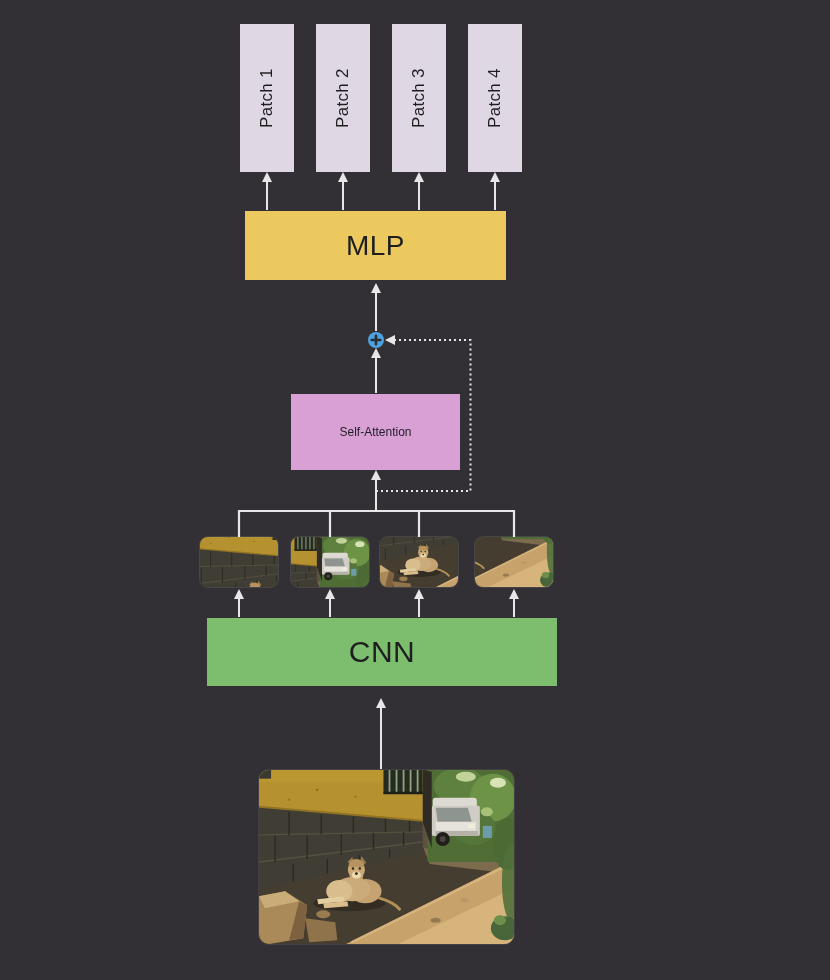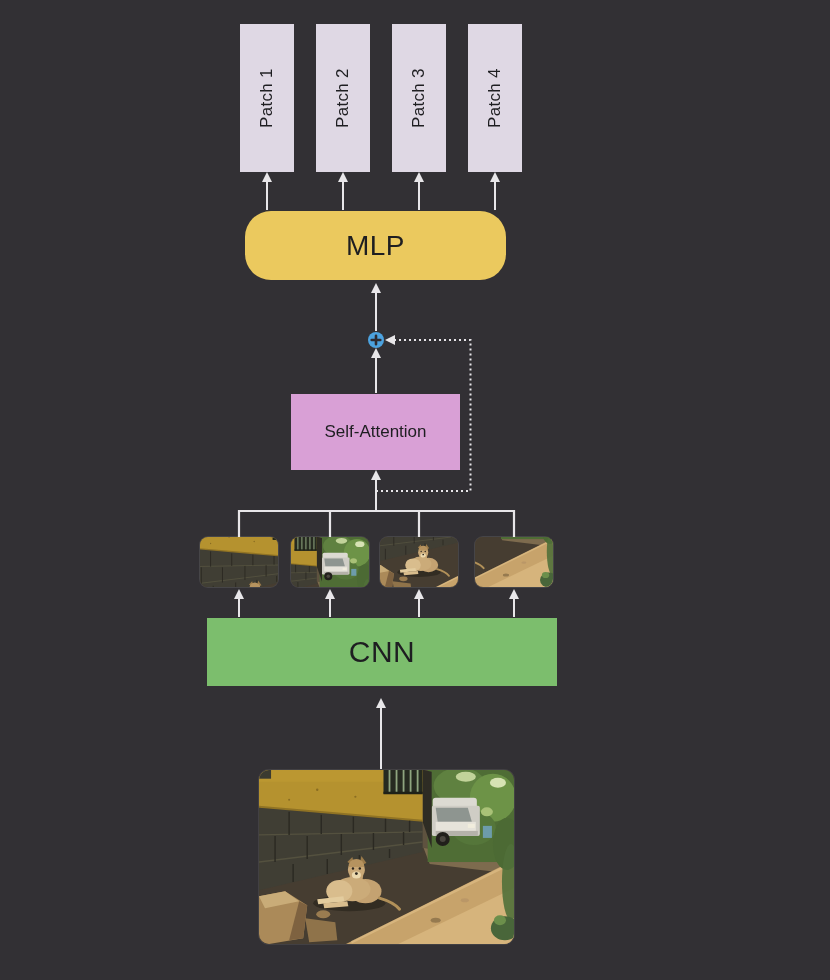--- a/index.html
+++ b/index.html
@@ -23,21 +23,21 @@
     transform: rotate(-90deg);
     white-space: nowrap;
     font-size: 17px;
     letter-spacing: 0.3px;
   }
   #patch-1 { left: 240px; }
   #patch-2 { left: 316px; }
   #patch-3 { left: 392px; }
   #patch-4 { left: 468px; }
   .mlp-box { left: 245px; top: 211px; width: 261px; height: 69px; font-size: 28px; letter-spacing: 0.5px; }
-  .sa-box  { left: 291px; top: 394px; width: 169px; height: 76px; font-size: 17px; }
+  .sa-box  { left: 291px; top: 394px; width: 169px; height: 76px; font-size: 12px; }
   .cnn-box { left: 207px; top: 618px; width: 350px; height: 68px; font-size: 30px; letter-spacing: 0.5px; }
   .plus-node {
     position: absolute;
     left: 368px; top: 332px;
     width: 16px; height: 16px;
   }
   .plus-node svg { display: block; width: 100%; height: 100%; }
   .thumb {
     position: absolute;
     top: 537px;
@@ -212,21 +212,21 @@
   <div class="box patch-box" id="patch-2" style="background-color: rgb(223, 216, 228);">
     <span class="vlabel">Patch 2</span>
   </div>
   <div class="box patch-box" id="patch-3" style="background-color: rgb(223, 216, 228);">
     <span class="vlabel">Patch 3</span>
   </div>
   <div class="box patch-box" id="patch-4" style="background-color: rgb(223, 216, 228);">
     <span class="vlabel">Patch 4</span>
   </div>
 
-  <div class="box mlp-box" style="background-color: rgb(235, 201, 94); border-radius: 26px;">
+  <div class="box mlp-box" style="background-color: rgb(235, 201, 94);">
     <span>MLP</span>
   </div>
 
   <div class="plus-node" aria-label="+">
     <svg viewBox="0 0 16 16">
       <circle cx="8" cy="8" r="8" style="fill: rgb(76, 162, 223);"></circle>
       <path d="M8 3.7 V12.3 M3.7 8 H12.3" stroke-width="2.6" stroke-linecap="round" fill="none" style="stroke: rgb(46, 43, 49);"></path>
     </svg>
   </div>
 

